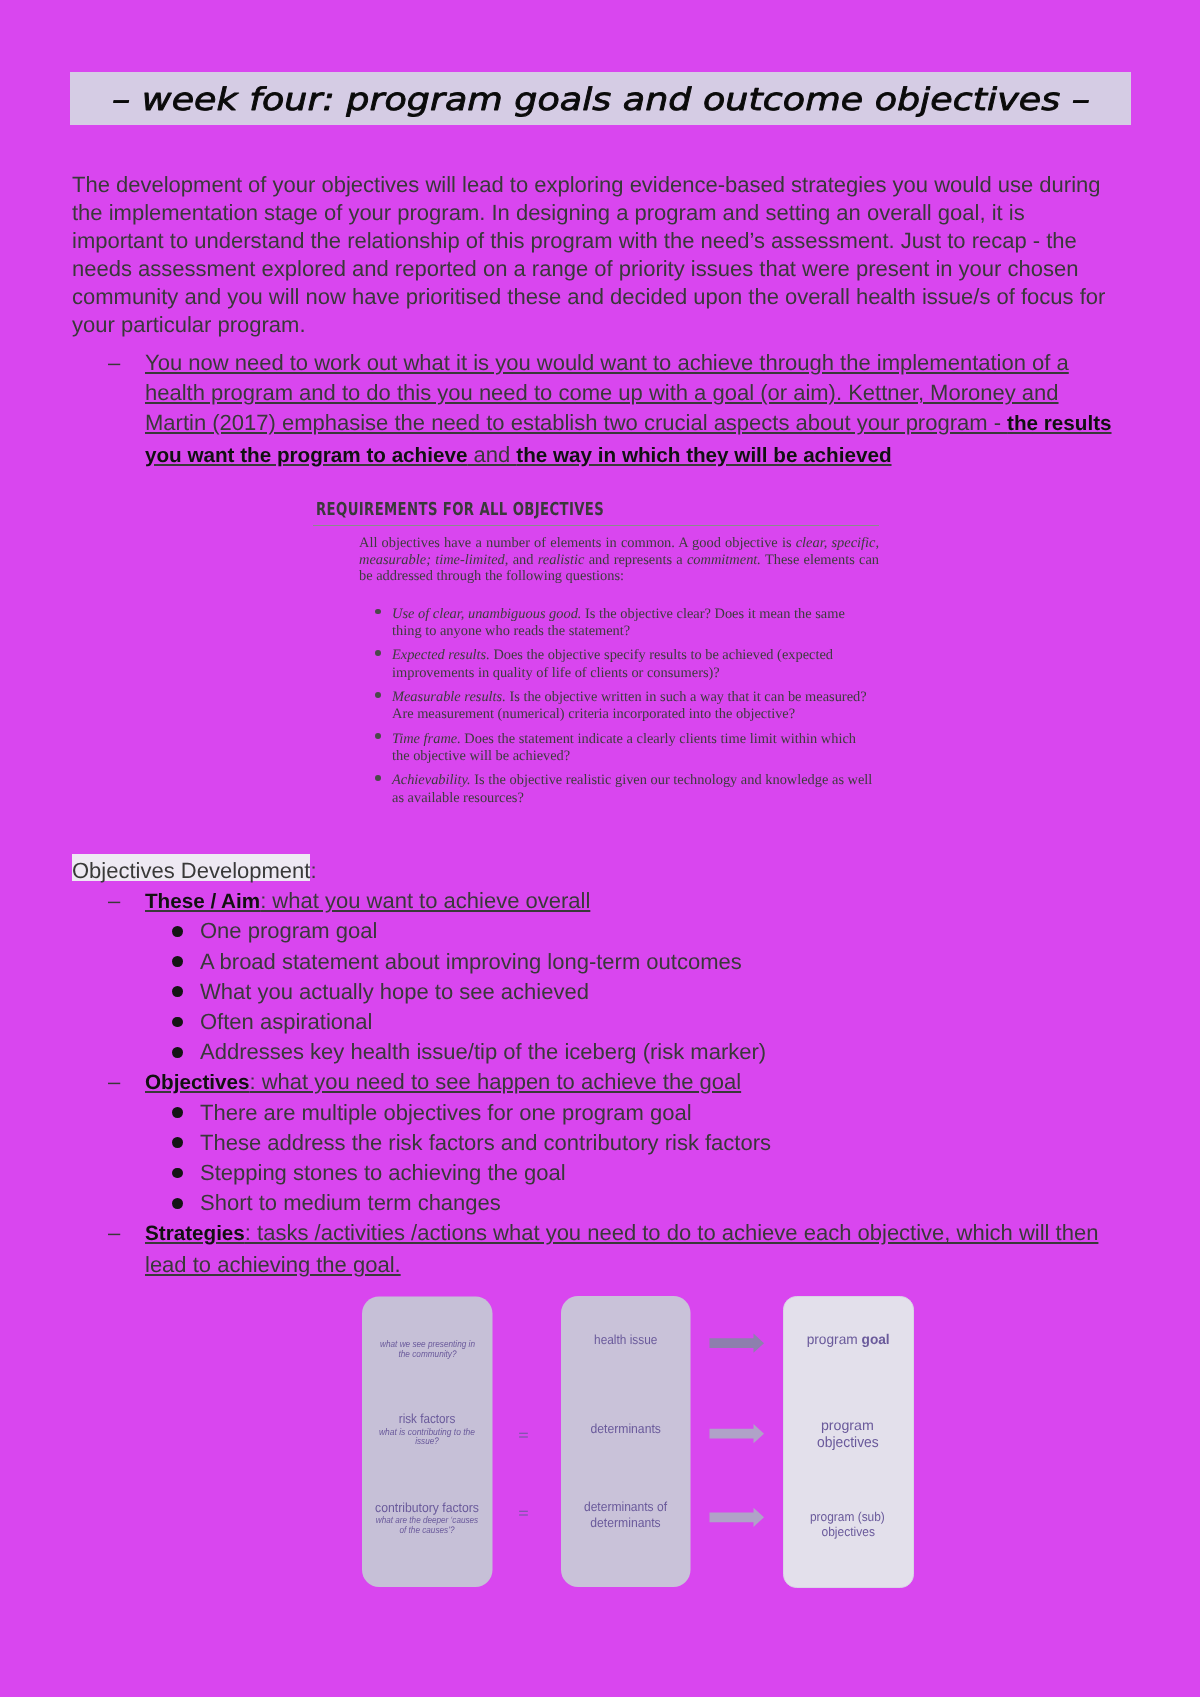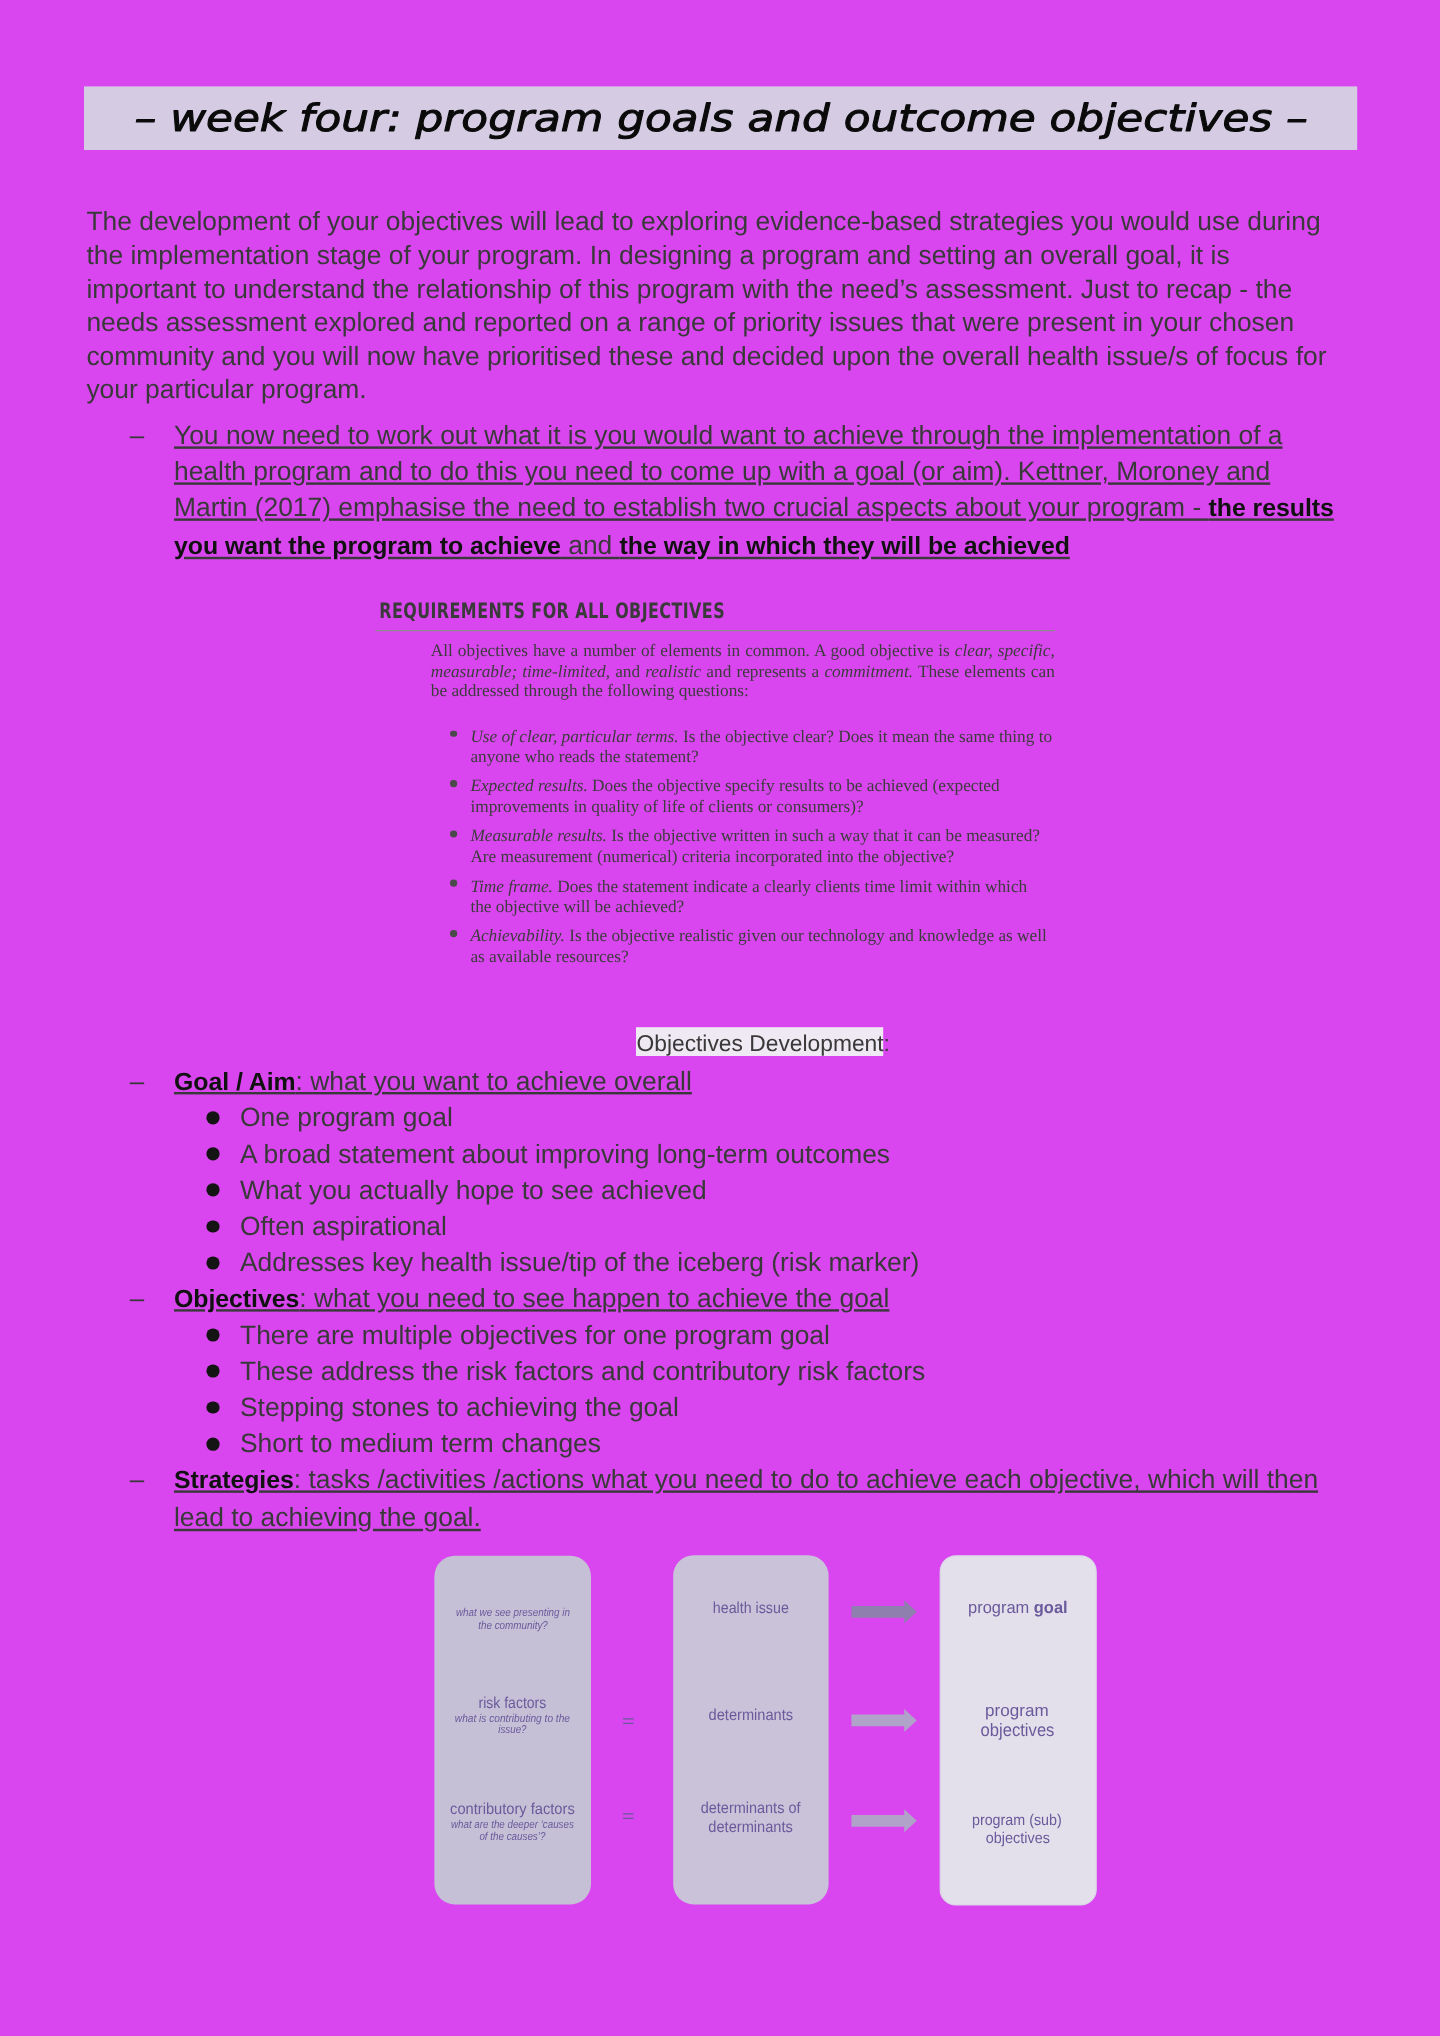--- a/index.html
+++ b/index.html
@@ -48,21 +48,21 @@
   
   .hl{position:relative;}
   .hl::before{content:"";position:absolute;left:0;right:0;top:-0.2em;bottom:0.07em;background:#eee9f3;z-index:-1;}
   .lvl2{position:absolute;left:170px;font-size:22px;line-height:30.2px;color:#393939;}
   .lvl2 .bul{position:absolute;left:0;top:0;font-size:0;width:12px;height:12px;}
   .lvl2 .bul::before{content:"";position:absolute;left:2px;top:9.5px;width:10.8px;height:10.8px;border-radius:50%;background:#141414;}
   .lvl2 .txt{display:block;margin-left:30px;}
 
   
   #objdev{position:absolute;left:0;top:856px;width:1200px;z-index:0;}
-  .objlabel{margin-left:72px;font-size:19px;line-height:30.2px;color:#393939;text-align:center;}
+  .objlabel{margin-left:72px;font-size:22px;line-height:30.2px;color:#393939;}
   .lvl1.grp{position:relative;left:102px;width:1020px;height:30.2px;}
   .lvl1.grp.tall{height:60.4px;}
   .lvl2.itm{position:relative;left:170px;width:960px;}
 
   
   .diag{position:absolute;left:0;top:0;width:1200px;height:1697px;pointer-events:none;text-align:center;}
   .diag svg{position:absolute;left:0;top:0;shape-rendering:geometricPrecision;text-rendering:geometricPrecision;}
 </style>
 </head>
 <body>
@@ -82,33 +82,33 @@
     <span class="txt">
       <span>You now need to work out what it is you would want to achieve through the implementation of a health program and to do this you need to come up with a goal (or aim). Kettner, Moroney and Martin (2017) emphasise the need to establish two crucial aspects about your program - </span><b class="hv">the results you want the program to achieve</b><span> and </span><b class="hv">the way in which they will be achieved</b>
     </span>
   </div>
 
   <div class="req">
     <h3>REQUIREMENTS FOR ALL OBJECTIVES</h3>
     <div class="rule"></div>
     <p id="req-intro"><span>All objectives have a number of elements in common. A good objective is </span><i>clear, specific, measurable; time-limited,</i><span> and </span><i>realistic</i><span> and represents a </span><i>commitment.</i><span> These elements can be addressed through the following questions:</span></p>
     <ul id="req-list">
-        <li><span class="bul">•</span><i>Use of clear, particular terms.</i><span> Is the objective clear? Does it mean the same thing to anyone who reads the statement?</span></li>
+        <li><span class="bul">•</span><i>Use of clear, unambiguous good.</i><span> Is the objective clear? Does it mean the same thing to anyone who reads the statement?</span></li>
         <li><span class="bul">•</span><i>Expected results.</i><span> Does the objective specify results to be achieved (expected improvements in quality of life of clients or consumers)?</span></li>
         <li><span class="bul">•</span><i>Measurable results.</i><span> Is the objective written in such a way that it can be measured? Are measurement (numerical) criteria incorporated into the objective?</span></li>
         <li><span class="bul">•</span><i>Time frame.</i><span> Does the statement indicate a clearly clients time limit within which the objective will be achieved?</span></li>
         <li><span class="bul">•</span><i>Achievability.</i><span> Is the objective realistic given our technology and knowledge as well as available resources?</span></li>
       </ul>
   </div>
 
   <div id="objdev">
       <div class="objlabel"><span class="hl">Objectives Development</span><span>:</span></div>
       <div class="lvl1 grp">
         <span class="dash">–</span>
-        <span class="txt"><b class="hv">Goal / Aim</b><span>: what you want to achieve overall</span></span>
+        <span class="txt"><b class="hv">These / Aim</b><span>: what you want to achieve overall</span></span>
       </div>
       <div class="lvl2 itm">
         <span class="bul">•</span>
         <span class="txt">One program goal</span>
       </div>
       <div class="lvl2 itm">
         <span class="bul">•</span>
         <span class="txt">A broad statement about improving long-term outcomes</span>
       </div>
       <div class="lvl2 itm">

